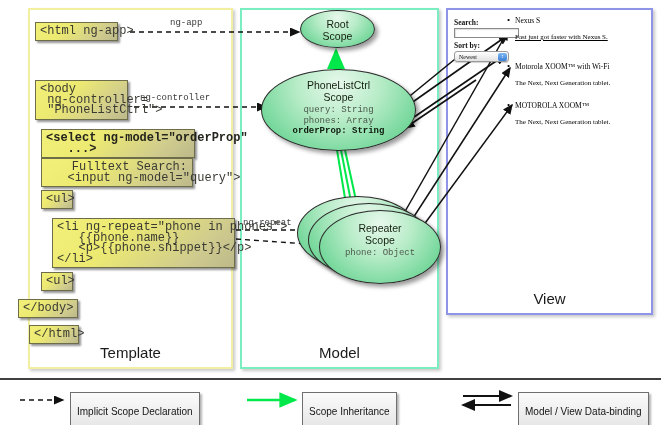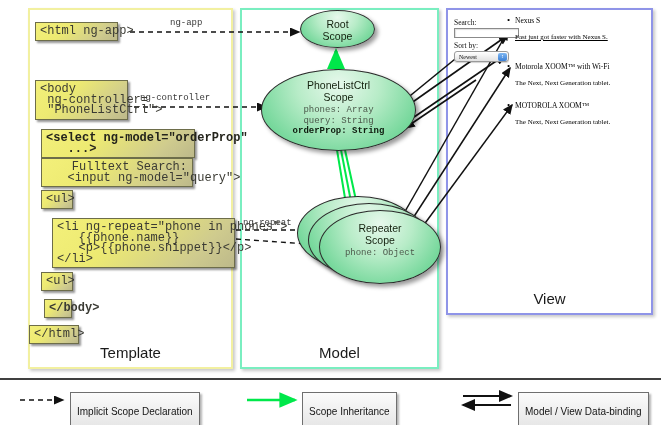--- a/index.html
+++ b/index.html
@@ -77,21 +77,21 @@
     margin-top: 2px;
   }
   .scope .sbody .hi { font-weight: bold; color: #0d1a0d; }
 
   
   .v-label {
     position: absolute;
     font-family: "Liberation Serif", serif;
     font-size: 7.5px;
     color: #111;
-    font-weight: normal;
+    font-weight: bold;
   }
   .v-input {
     position: absolute;
     box-sizing: border-box;
     border: 1px solid #8a8a8a;
     background: #fff;
     box-shadow: inset 1px 1px 1px rgba(0,0,0,0.13);
   }
   .v-select {
     position: absolute;
@@ -219,36 +219,36 @@
   <div class="codebox bold" style="left:41px; top:129px; width:154px;">&lt;select ng-model="orderProp"
    ...&gt;</div>
   <div class="codebox" style="left:41px;  top:158px; width:152px;text-align:right;">Fulltext Search:
    &lt;input ng-model="query"&gt;</div>
   <div class="codebox" style="left:41px;  top:190px; width:32px;">&lt;ul&gt;</div>
   <div class="codebox" style="left:52px;  top:218px; width:183px;">&lt;li ng-repeat="phone in phones"&gt;
    {{phone.name}}
    &lt;p&gt;{{phone.snippet}}&lt;/p&gt;
 &lt;/li&gt;</div>
   <div class="codebox" style="left:41px;  top:272px; width:32px;">&lt;ul&gt;</div>
-  <div class="codebox" style="left:44px;  top:299px; width:28px;font-weight:bold;">&lt;/body&gt;</div>
+  <div class="codebox" style="left:18px;  top:299px; width:60px;">&lt;/body&gt;</div>
   <div class="codebox" style="left:29px;  top:325px; width:50px;">&lt;/html&gt;</div>
 
   <div class="edge-label" style="left:170px; top:18px;">ng-app</div>
   <div class="edge-label" style="left:140px; top:93px;">ng-controller</div>
   <div class="edge-label" style="left:243px; top:218px;">ng-repeat</div>
 
   <div class="scope" style="left:300px; top:10px; width:75px; height:38px; padding-top:7px;">
     <div class="stitle">Root<br>Scope</div>
   </div>
 
   <div class="scope" style="left:261px; top:69px; width:155px; height:82px; padding-top:9px;">
     <div class="stitle">PhoneListCtrl<br>Scope</div>
     <div class="sbody">
+      <div>query: String</div>
       <div>phones: Array</div>
-      <div>query: String</div>
       <div class="hi">orderProp: String</div>
     </div>
   </div>
 
   <div class="scope" style="left:297px; top:196px; width:122px; height:74px;"></div>
   <div class="scope" style="left:308px; top:203px; width:122px; height:74px;"></div>
   <div class="scope" style="left:319px; top:210px; width:122px; height:74px; padding-top:11px;">
     <div class="stitle">Repeater<br>Scope</div>
     <div class="sbody">
       <div>phone: Object</div>

